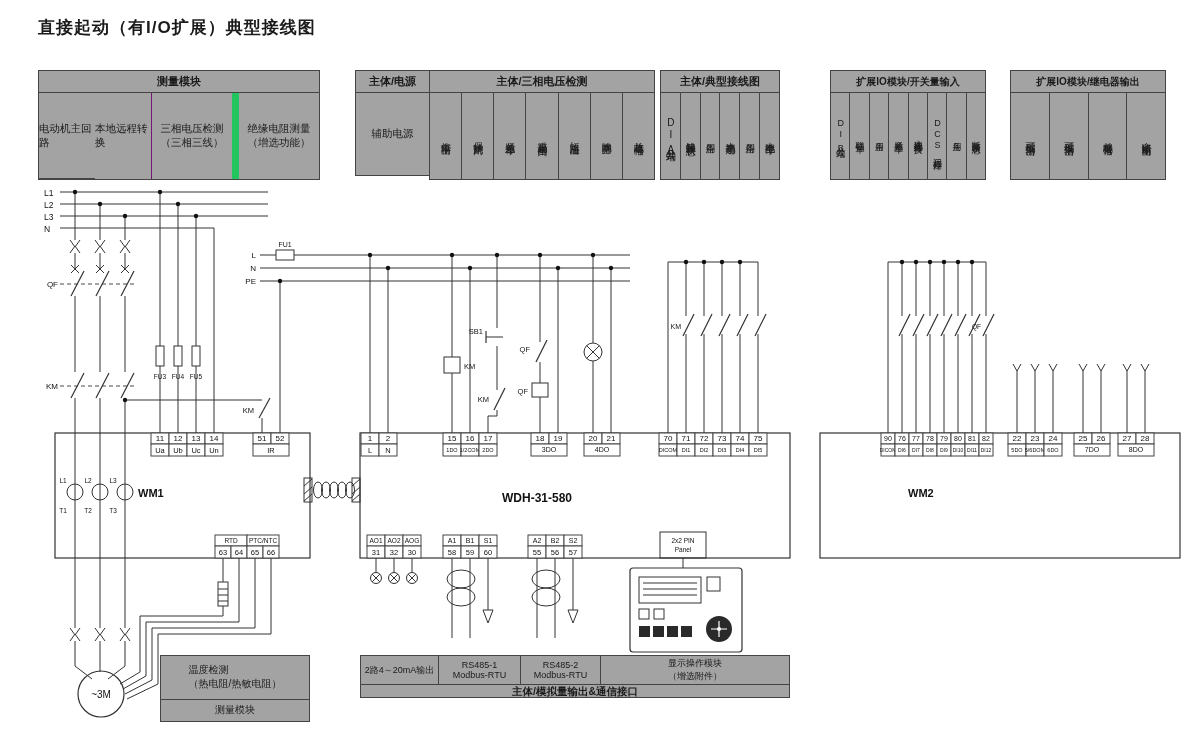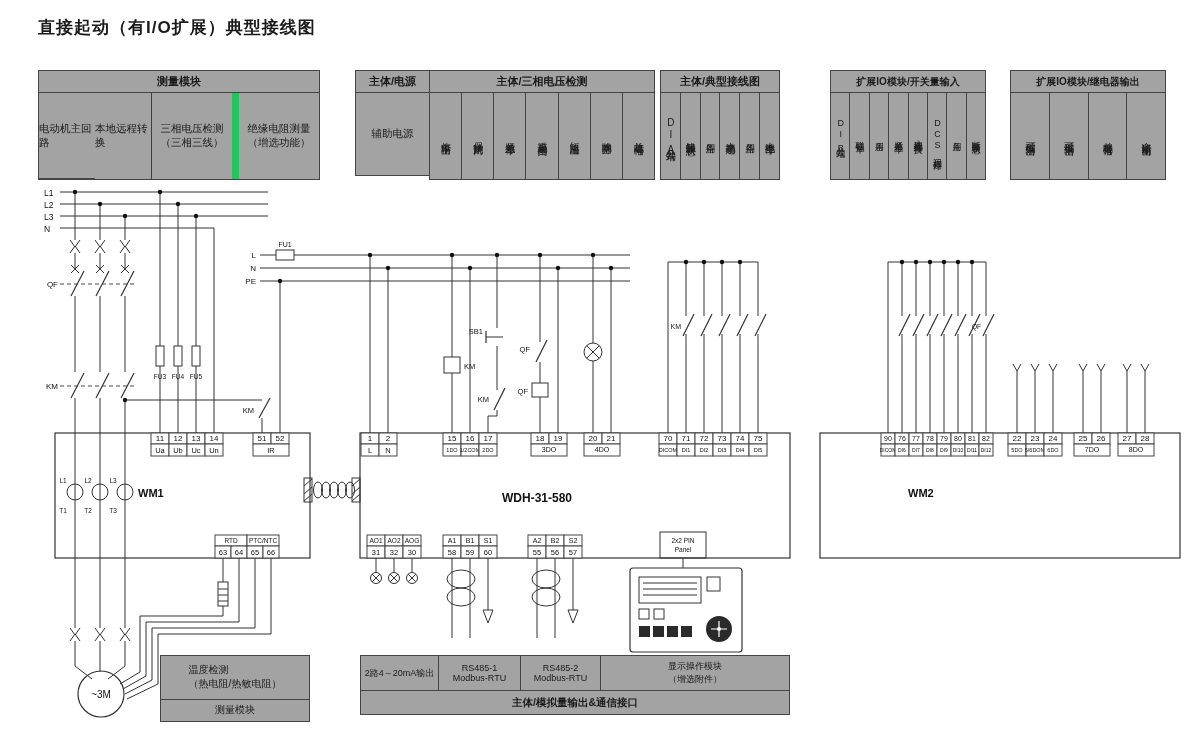--- a/index.html
+++ b/index.html
@@ -501,21 +501,21 @@
       <div class="vcol">自诊断输出</div>
     </div>
   </div>
 
   <div class="tbl" style="left:160px;top:655px;width:150px;height:67px">
     <div class="row pre" style="flex:2;border-bottom:1px solid #444">温度检测
 （热电阻/热敏电阻）</div>
     <div class="row">测量模块</div>
   </div>
 
-  <div class="tbl" style="left:360px;top:655px;width:430px;height:60px">
+  <div class="tbl" style="left:360px;top:655px;width:430px;height:43px">
     <div style="display:flex;height:35px;border-bottom:1px solid #444">
       <div class="bcell" style="width:78px">2路4～20mA输出</div>
       <div class="bcell pre" style="width:82px">RS485-1
 Modbus-RTU</div>
       <div class="bcell pre" style="width:80px">RS485-2
 Modbus-RTU</div>
       <div class="bcell pre" style="flex:1">显示操作模块
 （增选附件）</div>
     </div>
     <div class="row ftr">主体/模拟量输出&amp;通信接口</div>

